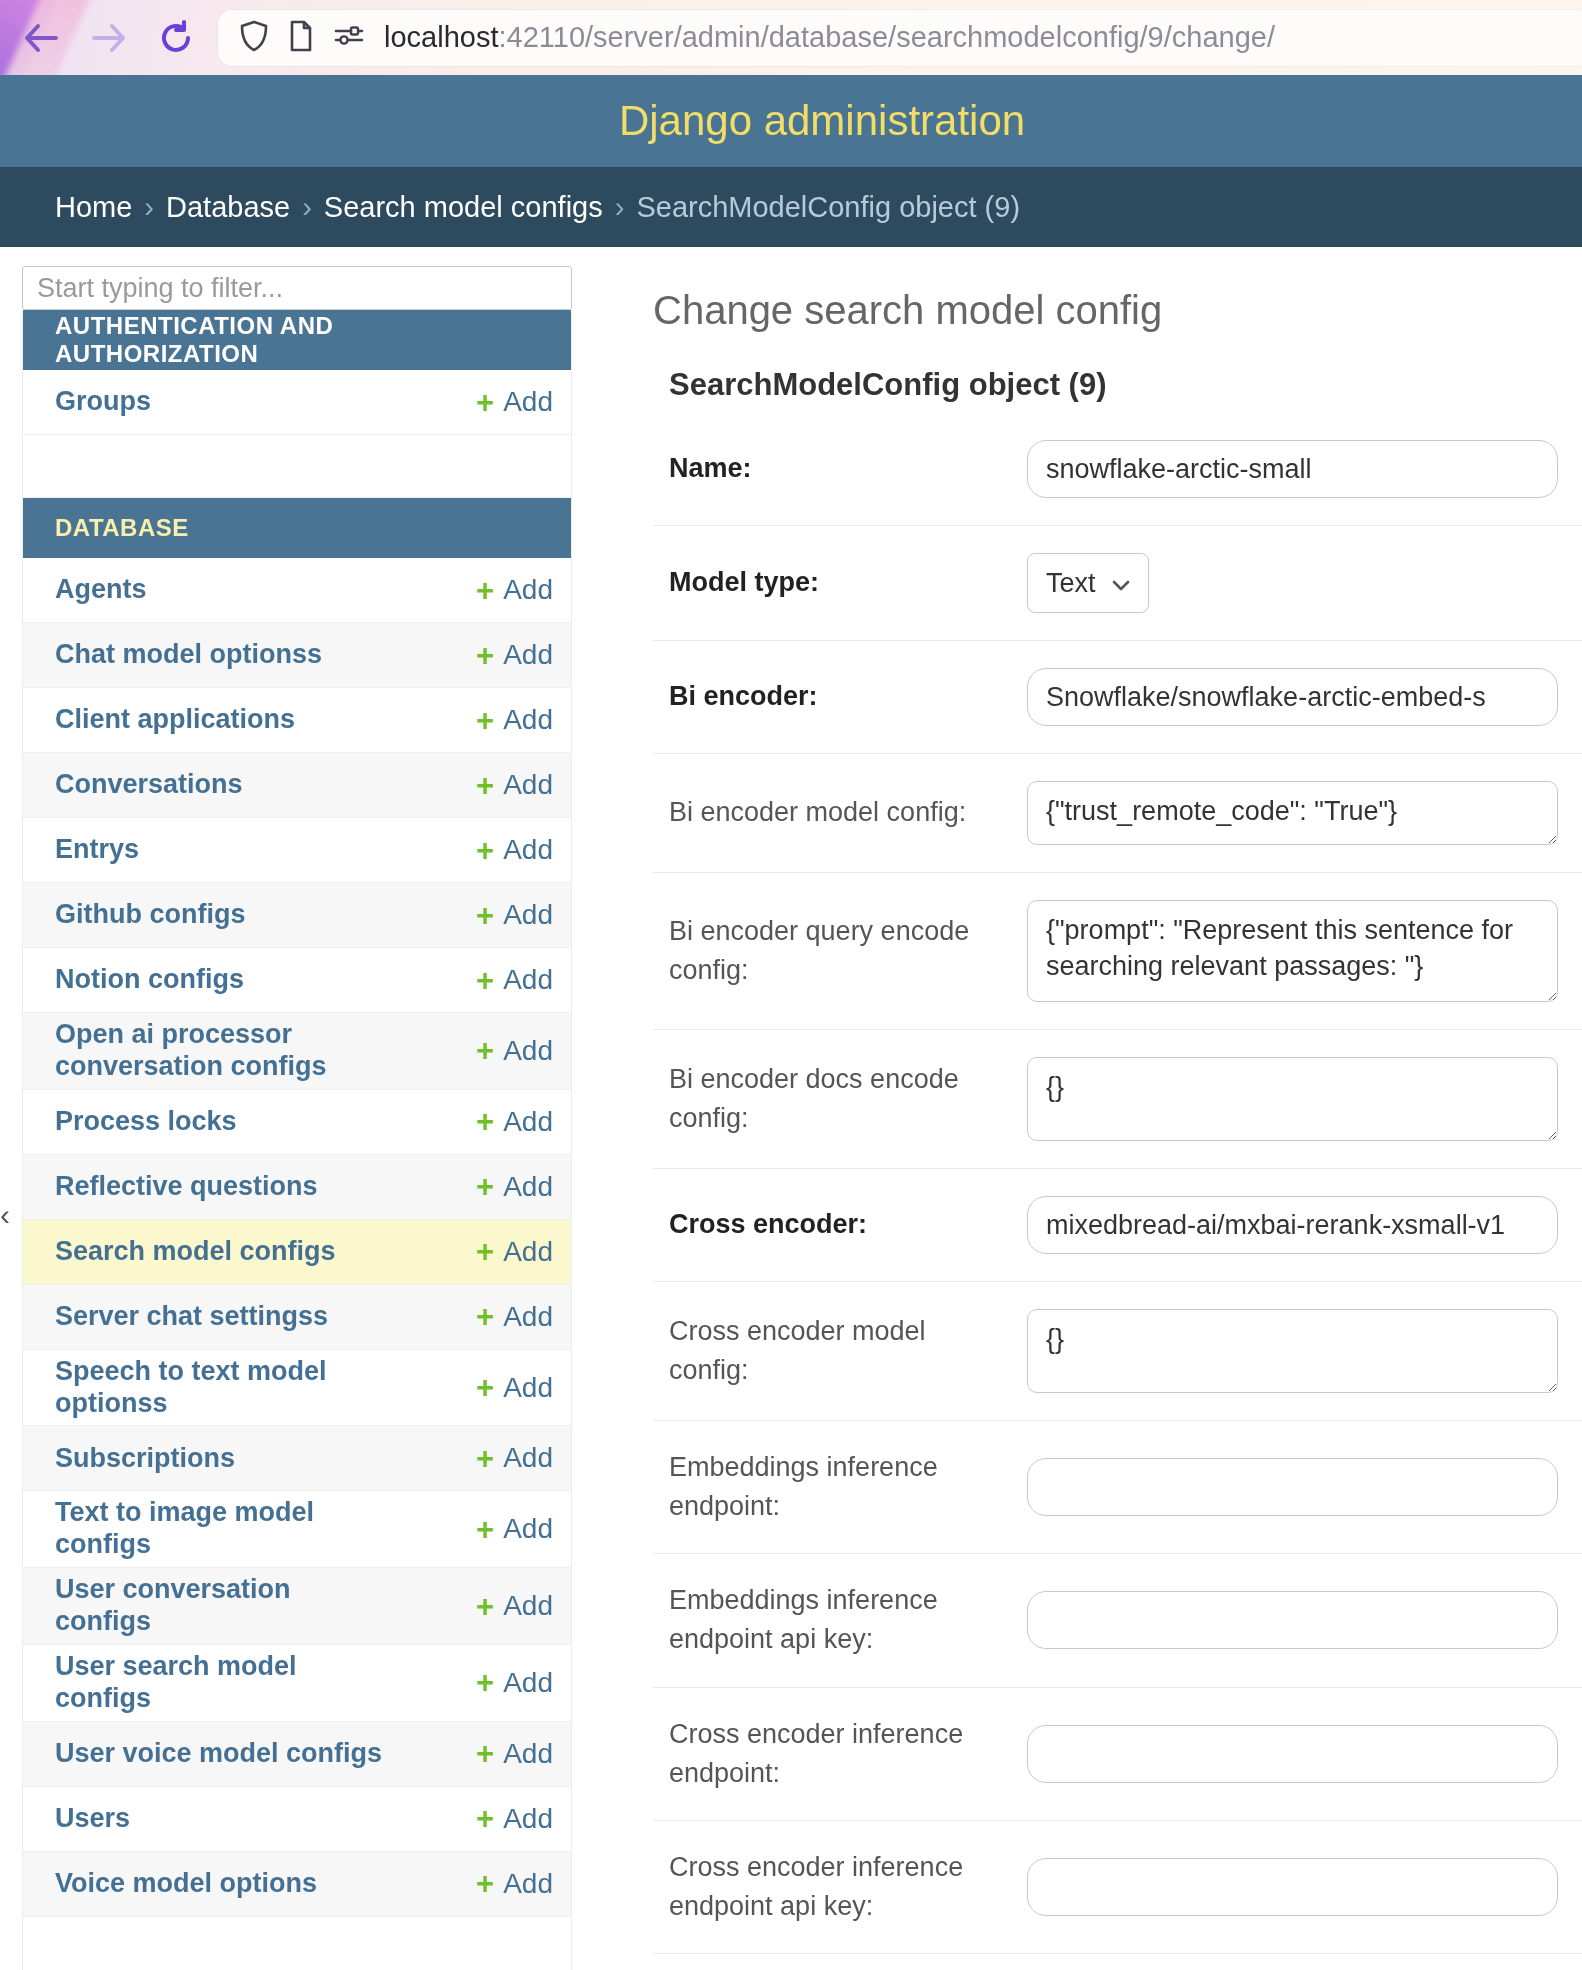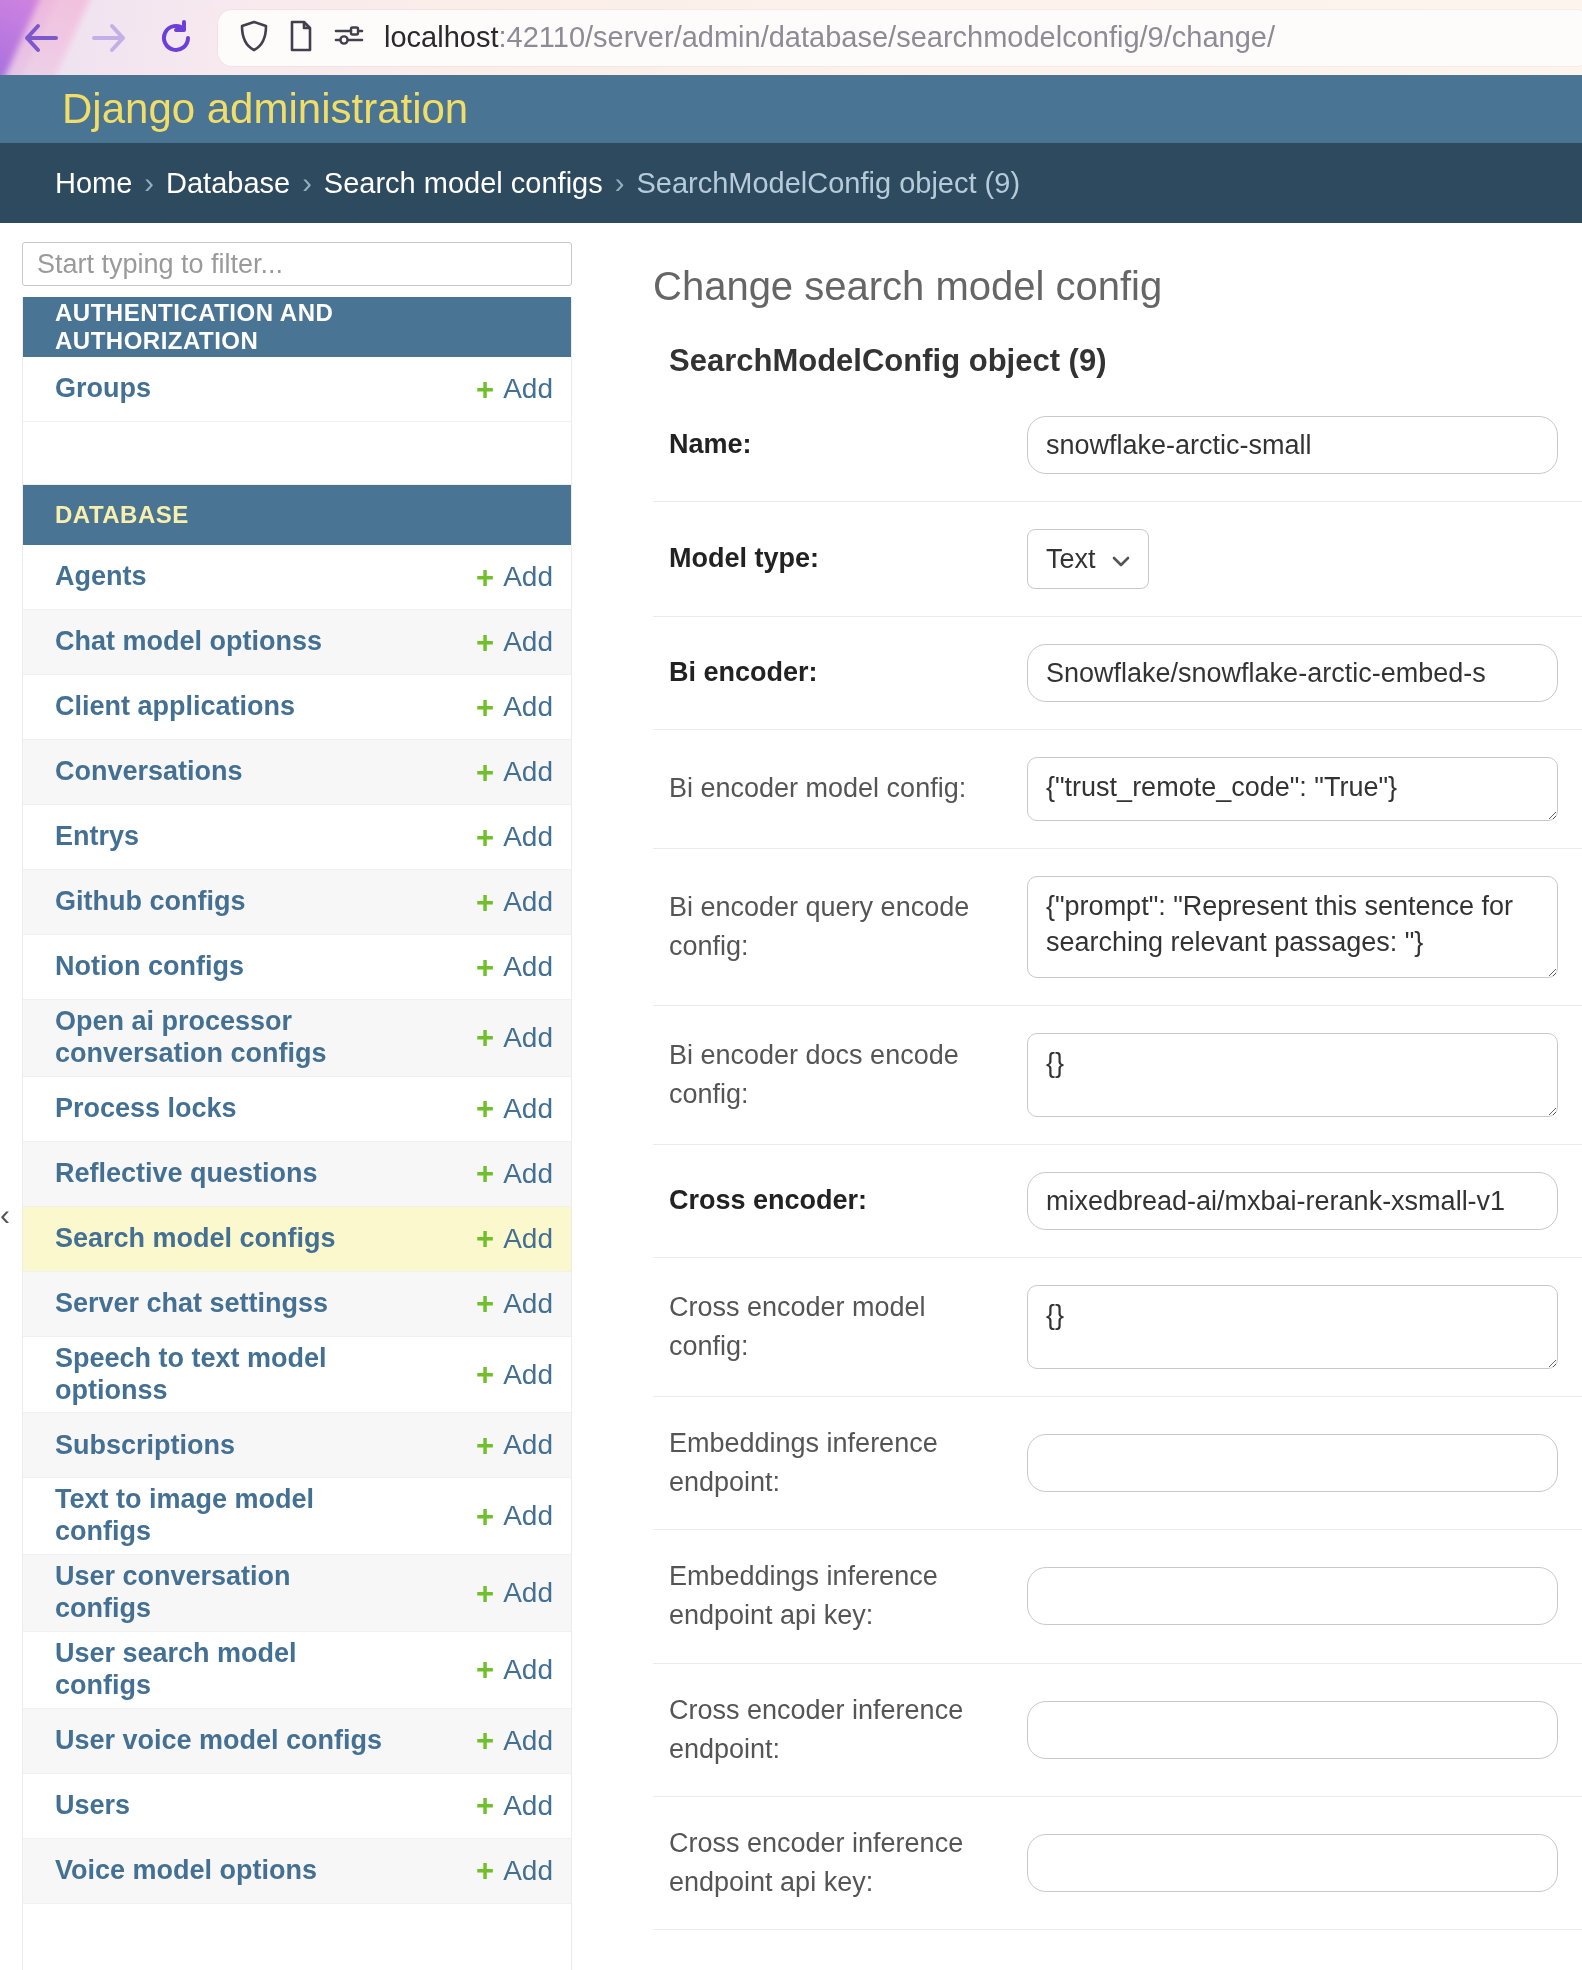--- a/index.html
+++ b/index.html
@@ -25,39 +25,39 @@
     flex:1; height:56px; margin-left:24px; margin-right:-8px; background:#fefbfb;
     border-radius:14px; display:flex; align-items:center; padding-left:22px; gap:20px;
     position:relative; z-index:2; box-shadow:0 0 0 1px rgba(0,0,0,0.03);
   }
   .url-text { font-size:29px; white-space:nowrap; overflow:hidden; }
   .url-host { color:#2a2a2e; }
   .url-rest { color:#8f8b96; }
 
   
   .django-header {
-    height:68px; background:#4a7494; display:flex; align-items:center; padding-left:62px;
+    height:92px; background:#4a7494; display:flex; align-items:center; padding-left:62px;justify-content:center;
   }
   .django-header .title { color:#f2de66; font-size:42px; font-weight:400; }
   .breadcrumb {
     height:80px; background:#2e4a5e; display:flex; align-items:center; padding-left:55px;
     font-size:29px; gap:12px; color:#b6cbd9;
   }
   .breadcrumb a { color:#fff; text-decoration:none; }
   .breadcrumb .sep { color:#93aebf; }
   .breadcrumb .current { color:#b6cbd9; }
 
   
   .page { display:flex; align-items:flex-start; }
 
   
   .sidebar { width:550px; margin-left:22px; margin-top:19px; flex:none; }
   .filter-input {
     width:100%; height:44px; border:1px solid #c9c9c9; border-radius:3px; background:#fff;
-    font-size:27px; padding:0 14px; color:#555; outline:none; margin-bottom:11px;
+    font-size:27px; padding:0 14px; color:#555; outline:none; 
     font-family:inherit;
   }
   .filter-input::placeholder { color:#9a9a9a; }
   .modules { border-left:1px solid #ececec; border-right:1px solid #ececec; }
   .module-header {
     height:60px; background:#4a7494; color:#fff; display:flex; align-items:center;
     padding:0 32px; font-size:24px; font-weight:700; letter-spacing:.5px;
   }
   .module-header.current-app { color:#f8efad; }
   .srow {

